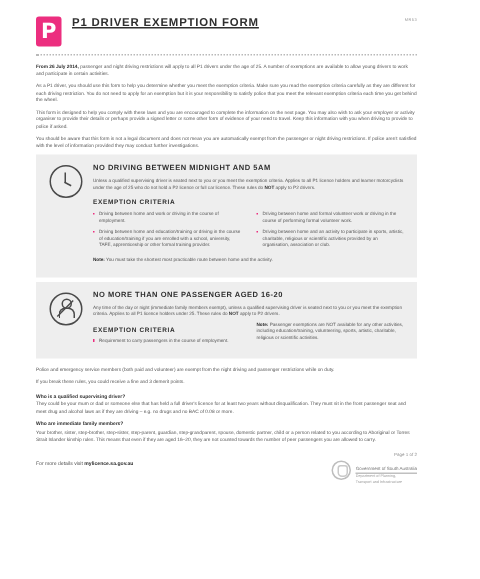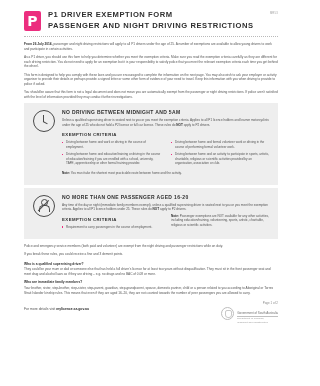--- a/index.html
+++ b/index.html
@@ -6,21 +6,21 @@
   body{width:298px;height:386px;overflow:hidden;
        font-family:"Liberation Sans",sans-serif;color:#3b3b3b;}
   .page{position:relative;width:298px;height:386px;padding:0;box-sizing:border-box;}
 
   
   .hdr{display:flex;align-items:flex-start;padding:10px 20px 0 24px;}
   .logo{width:17px;height:20px;background:#ec2e7f;border-radius:2px;
         display:flex;align-items:center;justify-content:center;flex:0 0 auto;margin-top:1px;}
   .logo span{color:#fff;font-size:14px;font-weight:bold;line-height:1;font-family:"DejaVu Sans",sans-serif;}
   .titles{margin-left:7px;flex:1 1 auto;}
-  .t1,.t2{font-size:7.6px;font-weight:bold;letter-spacing:.55px;color:#2f2f2f;line-height:10.5px;}
+  .t1,.t2{font-size:7.6px;font-weight:bold;letter-spacing:.55px;color:#2f2f2f;line-height:10.5px;text-decoration:underline;}
   .formcode{font-size:2.6px;color:#9a9a9a;letter-spacing:.3px;margin-top:2px;text-align:right;}
   .rule{border-top:1px dotted #b9b9b9;margin:5px 20px 0 24px;}
 
   
   .intro{padding:5px 20px 0 24px;}
   .p{font-size:3.2px;line-height:4.7px;color:#555;margin:0 0 3.6px 0;text-align:left;}
   .p b{color:#2f2f2f;}
 
   
   .panel{background:#eeeeee;margin:3px 20px 0 24px;padding:6px 8px 7px 8px;display:flex;}
@@ -80,21 +80,20 @@
 <body>
 
 <div class="page">
 
   <div class="hdr">
     <div class="logo">
       <span>P</span>
     </div>
     <div class="titles">
       <div class="t1">P1 DRIVER EXEMPTION FORM</div>
-      <div class="t2">PASSENGER AND NIGHT DRIVING RESTRICTIONS</div>
     </div>
     <div class="formcode">MR53</div>
   </div>
   <div class="rule"></div>
 
   <div class="intro">
     <p class="p"><b>From 26 July 2014,</b><span> passenger and night driving restrictions will apply to all P1 drivers under the age of 25. A number of exemptions are available to allow young drivers to work and participate in certain activities.</span></p>
     <p class="p">As a P1 driver, you should use this form to help you determine whether you meet the exemption criteria. Make sure you read the exemption criteria carefully as they are different for each driving restriction. You do not need to apply for an exemption but it is your responsibility to satisfy police that you meet the relevant exemption criteria each time you get behind the wheel.</p>
     <p class="p">This form is designed to help you comply with these laws and you are encouraged to complete the information on the next page. You may also wish to ask your employer or activity organiser to provide their details or perhaps provide a signed letter or some other form of evidence of your need to travel. Keep this information with you when driving to provide to police if asked.</p>
     <p class="p">You should be aware that this form is not a legal document and does not mean you are automatically exempt from the passenger or night driving restrictions. If police aren't satisfied with the level of information provided they may conduct further investigations.</p>

